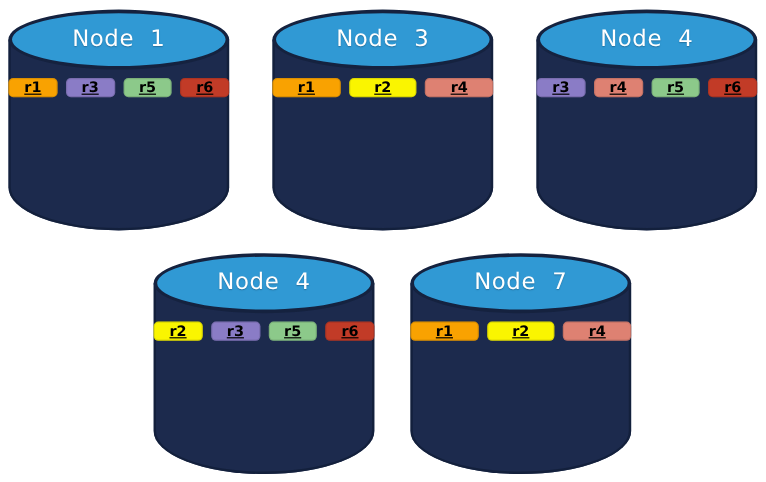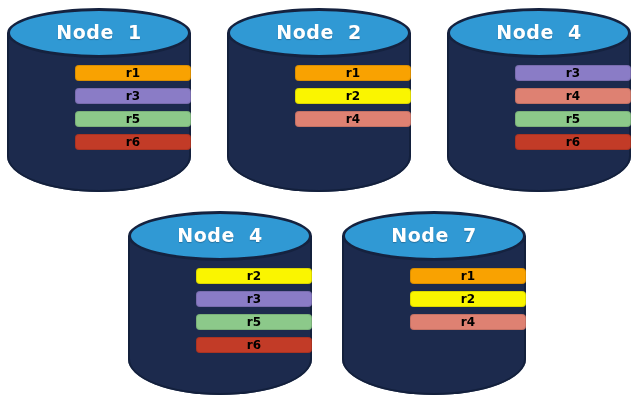--- a/index.html
+++ b/index.html
@@ -54,37 +54,38 @@
     border-radius: 50%;
     background: var(--node-top-fill, #3099D4);
     border: 3px solid var(--node-outline, #15223F);
     z-index: 2;
     display: flex;
     align-items: center;
     justify-content: center;
   }
   .node-label {
     color: #ffffff;
-    font-weight: bold;
+    font-weight: normal;
     font-size: 19px;
     letter-spacing: 0.5px;
     word-spacing: 7px;
     margin-top: -2px;
     text-shadow: 0 1px 1px rgba(16, 42, 66, 0.35);
   }
   .bars {
     position: absolute;
     top: 57px;
     left: 0;
     right: 0;
     z-index: 3;
     display: flex;
-    flex-direction: column;
-    align-items: flex-end;
+    flex-direction: row;
+    align-items: flex-start;
     gap: 7px;
+    text-decoration: underline;
   }
   .bar {
     width: 116px;
     height: 16px;
     border-radius: 4px;
     display: flex;
     align-items: center;
     justify-content: center;
     color: #000000;
     font-weight: bold;
@@ -106,21 +107,21 @@
     <div class="bars">
           <div class="bar" style="background: rgb(249, 162, 1); color: rgb(0, 0, 0);">r1</div>
           <div class="bar" style="background: rgb(138, 124, 198); color: rgb(0, 0, 0);">r3</div>
           <div class="bar" style="background: rgb(140, 201, 138); color: rgb(0, 0, 0);">r5</div>
           <div class="bar" style="background: rgb(194, 59, 39); color: rgb(0, 0, 0);">r6</div>
         </div>
   </div>
       <div class="node">
     <div class="cyl-body"></div>
     <div class="cyl-top">
-      <span class="node-label">Node 2</span>
+      <span class="node-label">Node 3</span>
     </div>
     <div class="bars">
           <div class="bar" style="background: rgb(249, 162, 1); color: rgb(0, 0, 0);">r1</div>
           <div class="bar" style="background: rgb(250, 245, 0); color: rgb(0, 0, 0);">r2</div>
           <div class="bar" style="background: rgb(222, 129, 114); color: rgb(0, 0, 0);">r4</div>
         </div>
   </div>
       <div class="node">
     <div class="cyl-body"></div>
     <div class="cyl-top">

